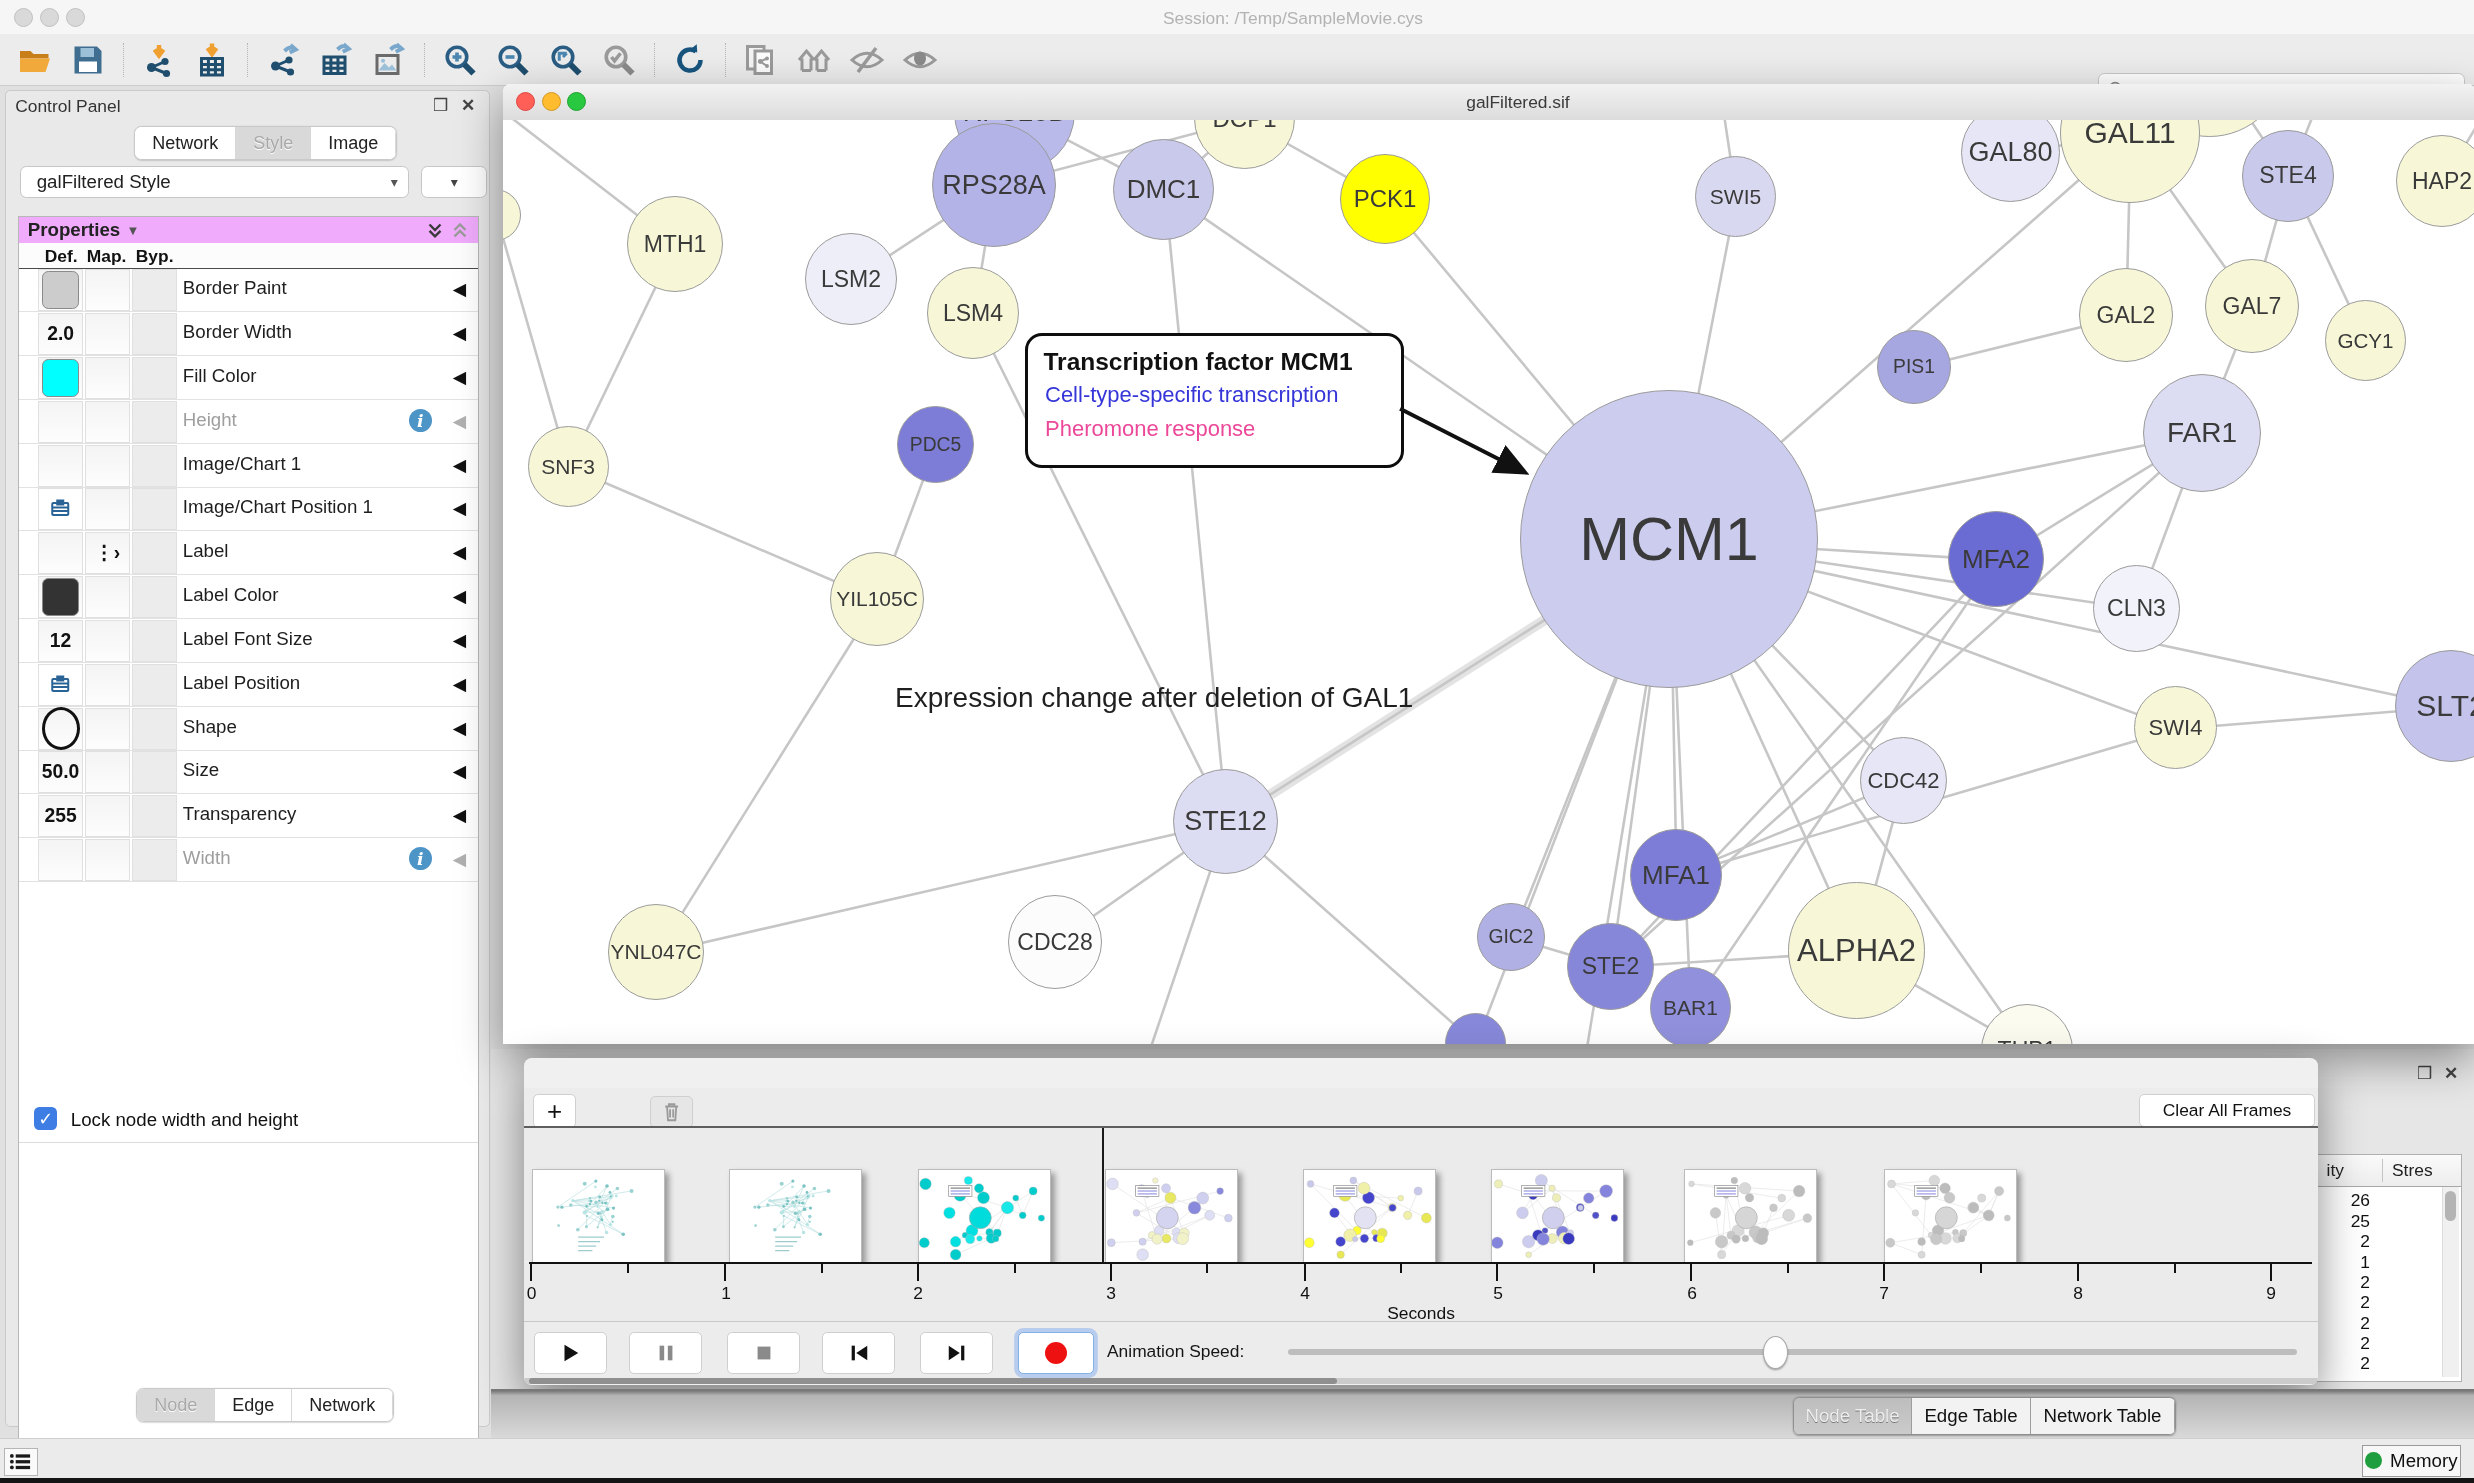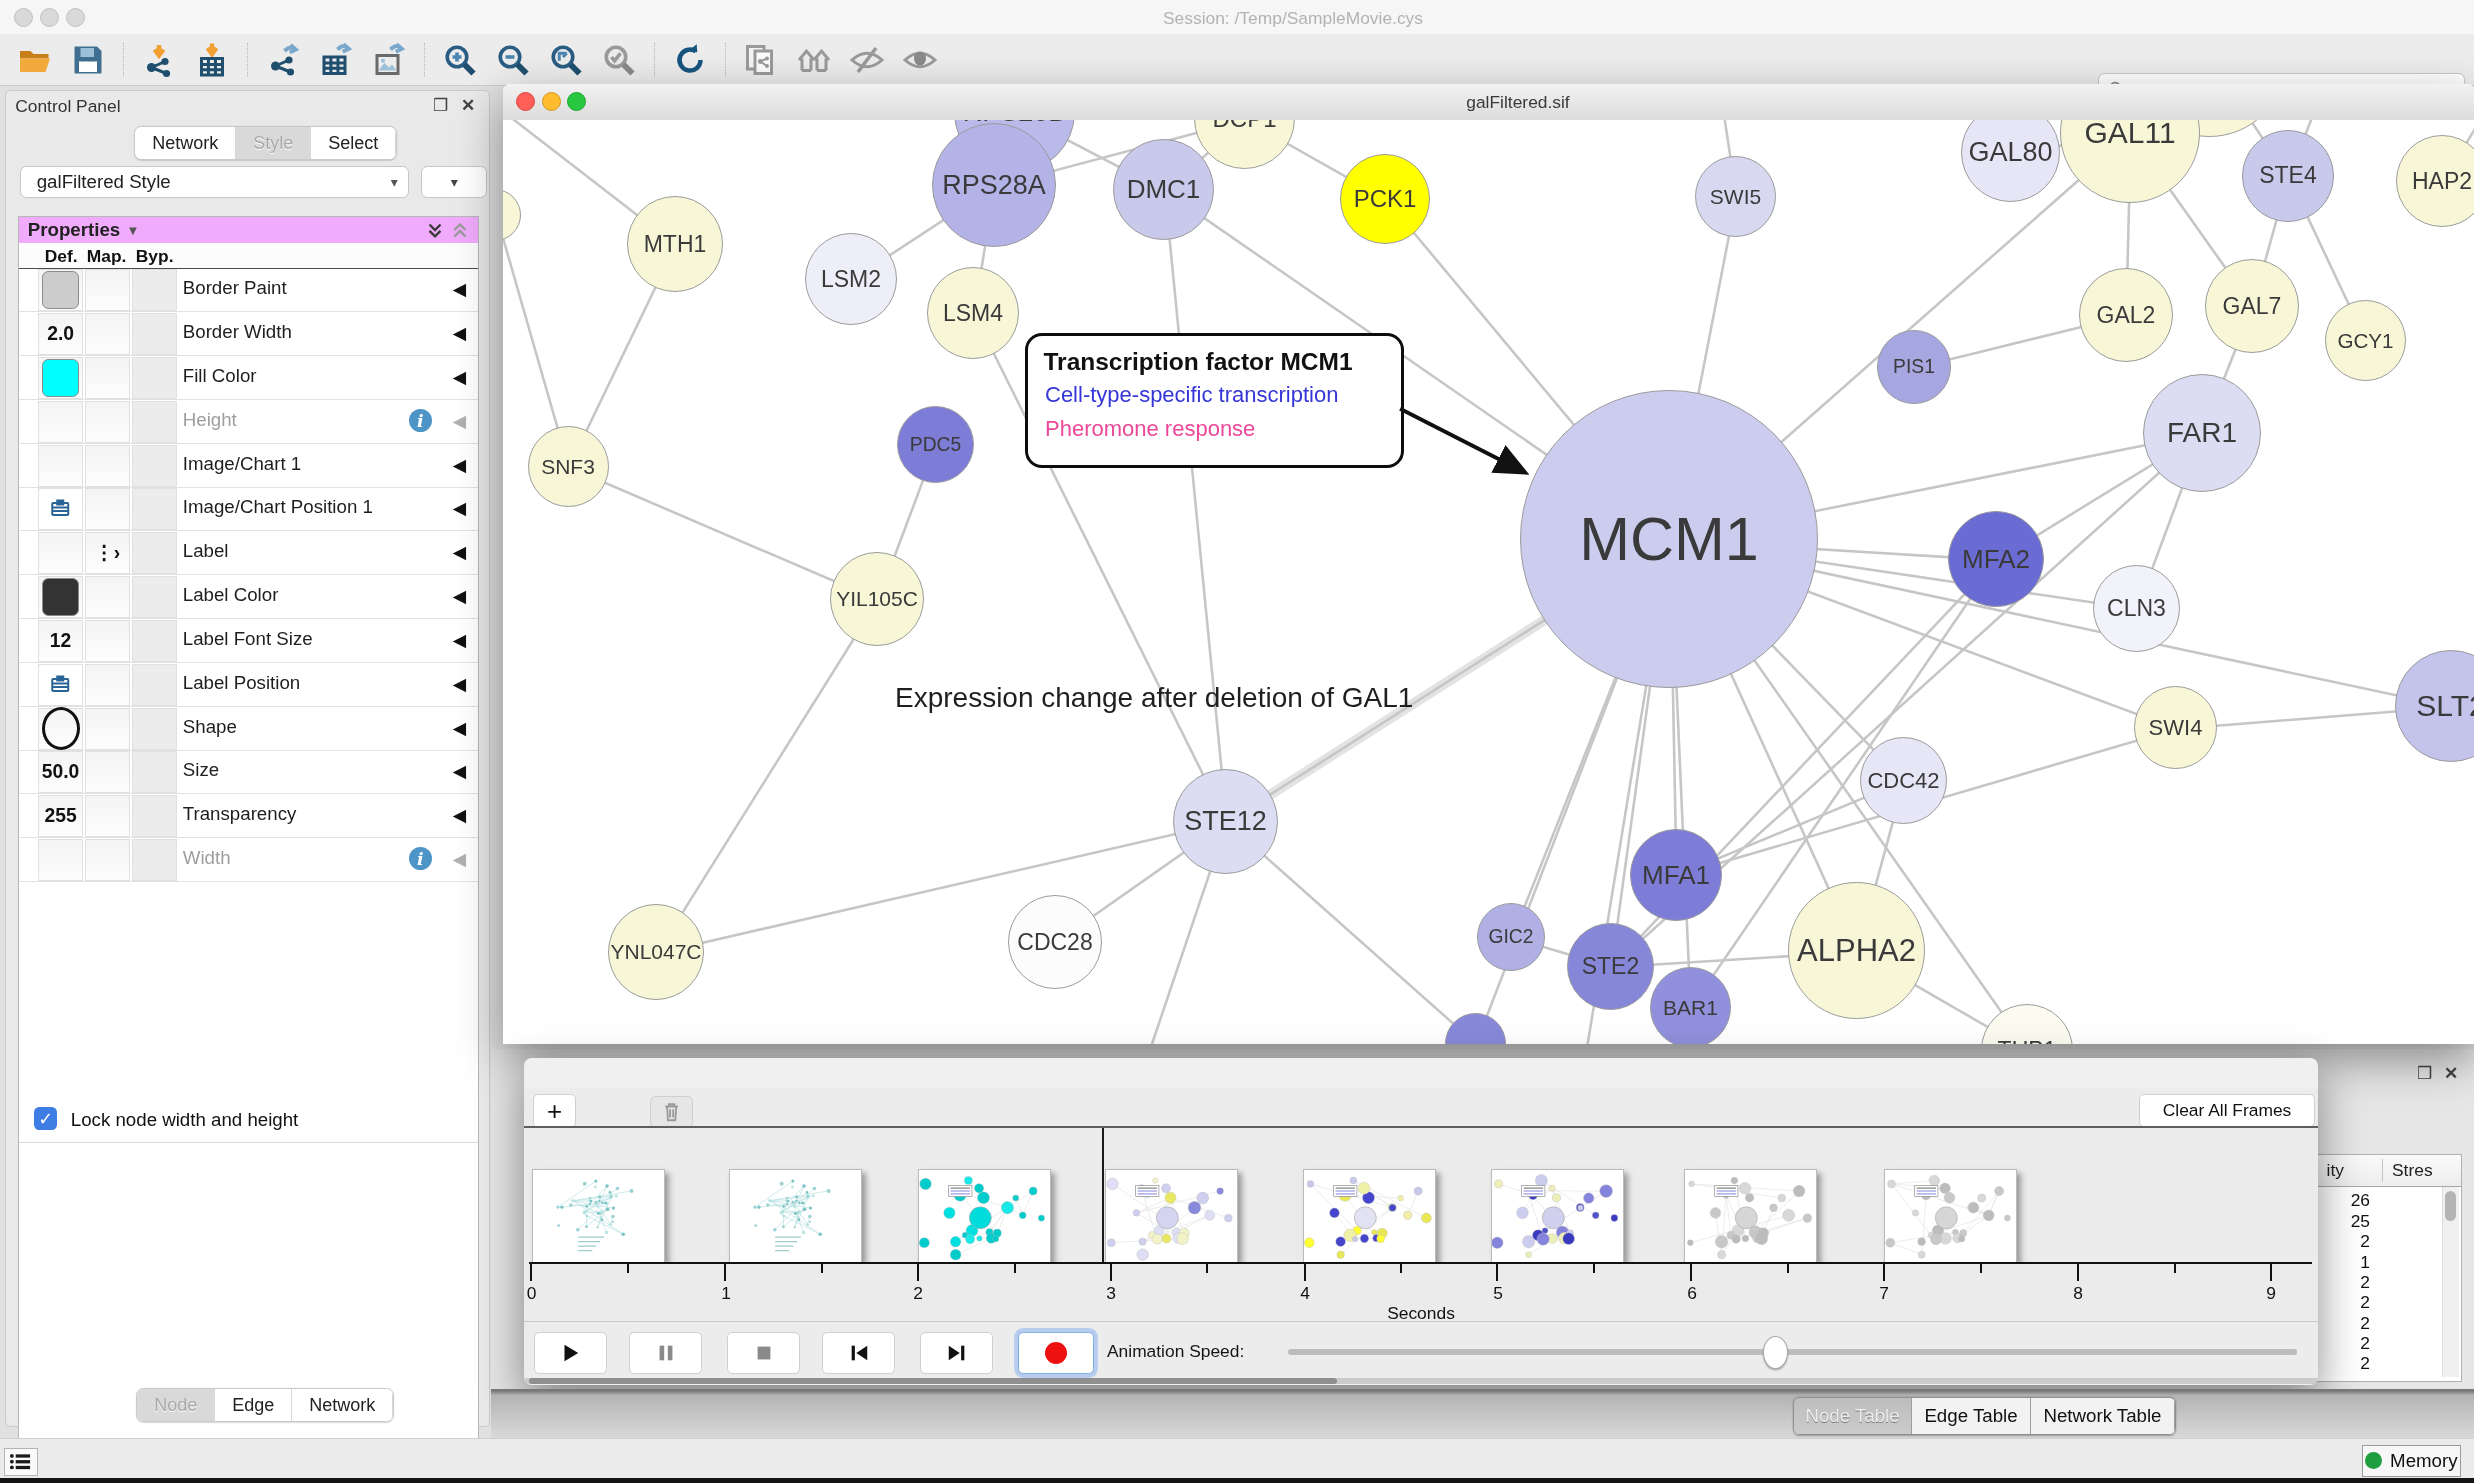--- a/index.html
+++ b/index.html
@@ -240,21 +240,21 @@
   </div>
 </div>
 
 <div id="control-panel" class="abs">
   <div id="cp-title" class="abs">Control Panel</div>
   <div class="abs win-mini" style="right:41px">❒</div>
   <div class="abs win-mini" style="right:14px;font-weight:bold">✕</div>
   <div id="cp-tabs" class="abs">
       <div class="cp-tab">Network</div>
       <div class="cp-tab sel">Style</div>
-      <div class="cp-tab">Select</div>
+      <div class="cp-tab">Image</div>
     </div>
   <div id="style-select" class="abs">
     <span style="margin-left:15.5px">galFiltered Style</span>
     <span class="caret">▾</span>
   </div>
   <div id="style-menu-btn" class="abs">
       <span>▾</span>
     </div>
   <div id="props-box" class="abs">
     <div id="props-header" class="abs">

